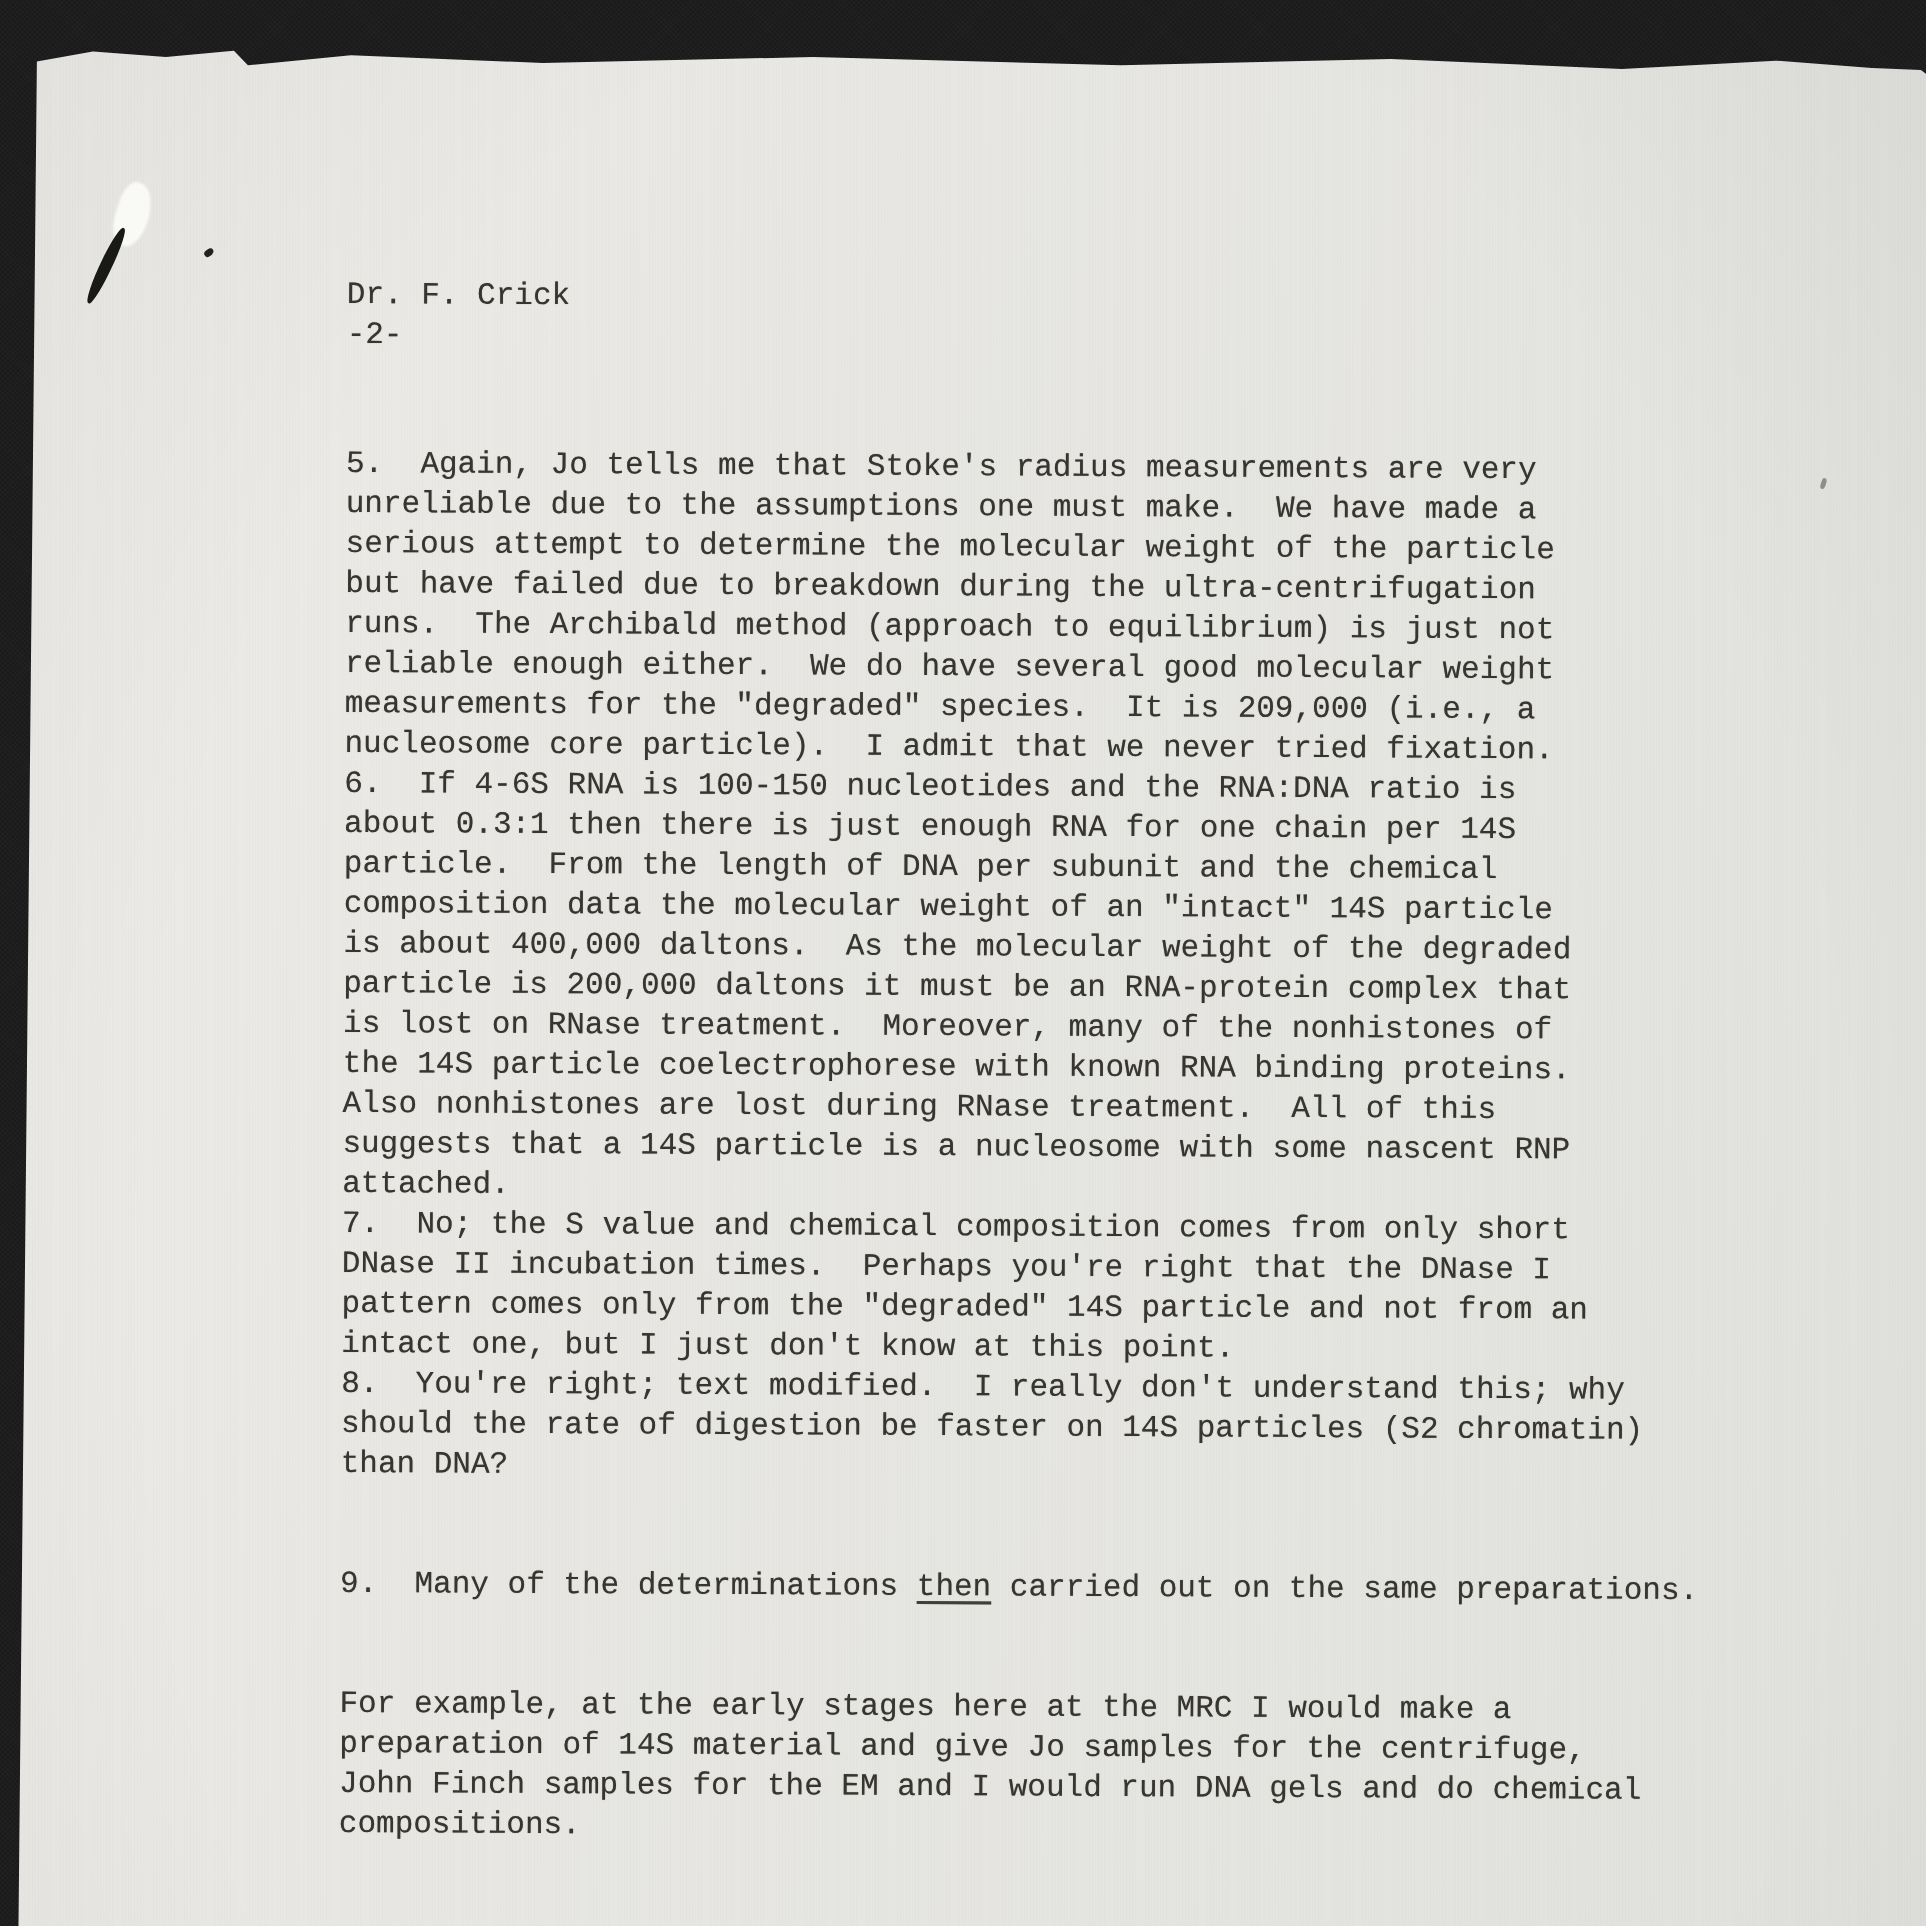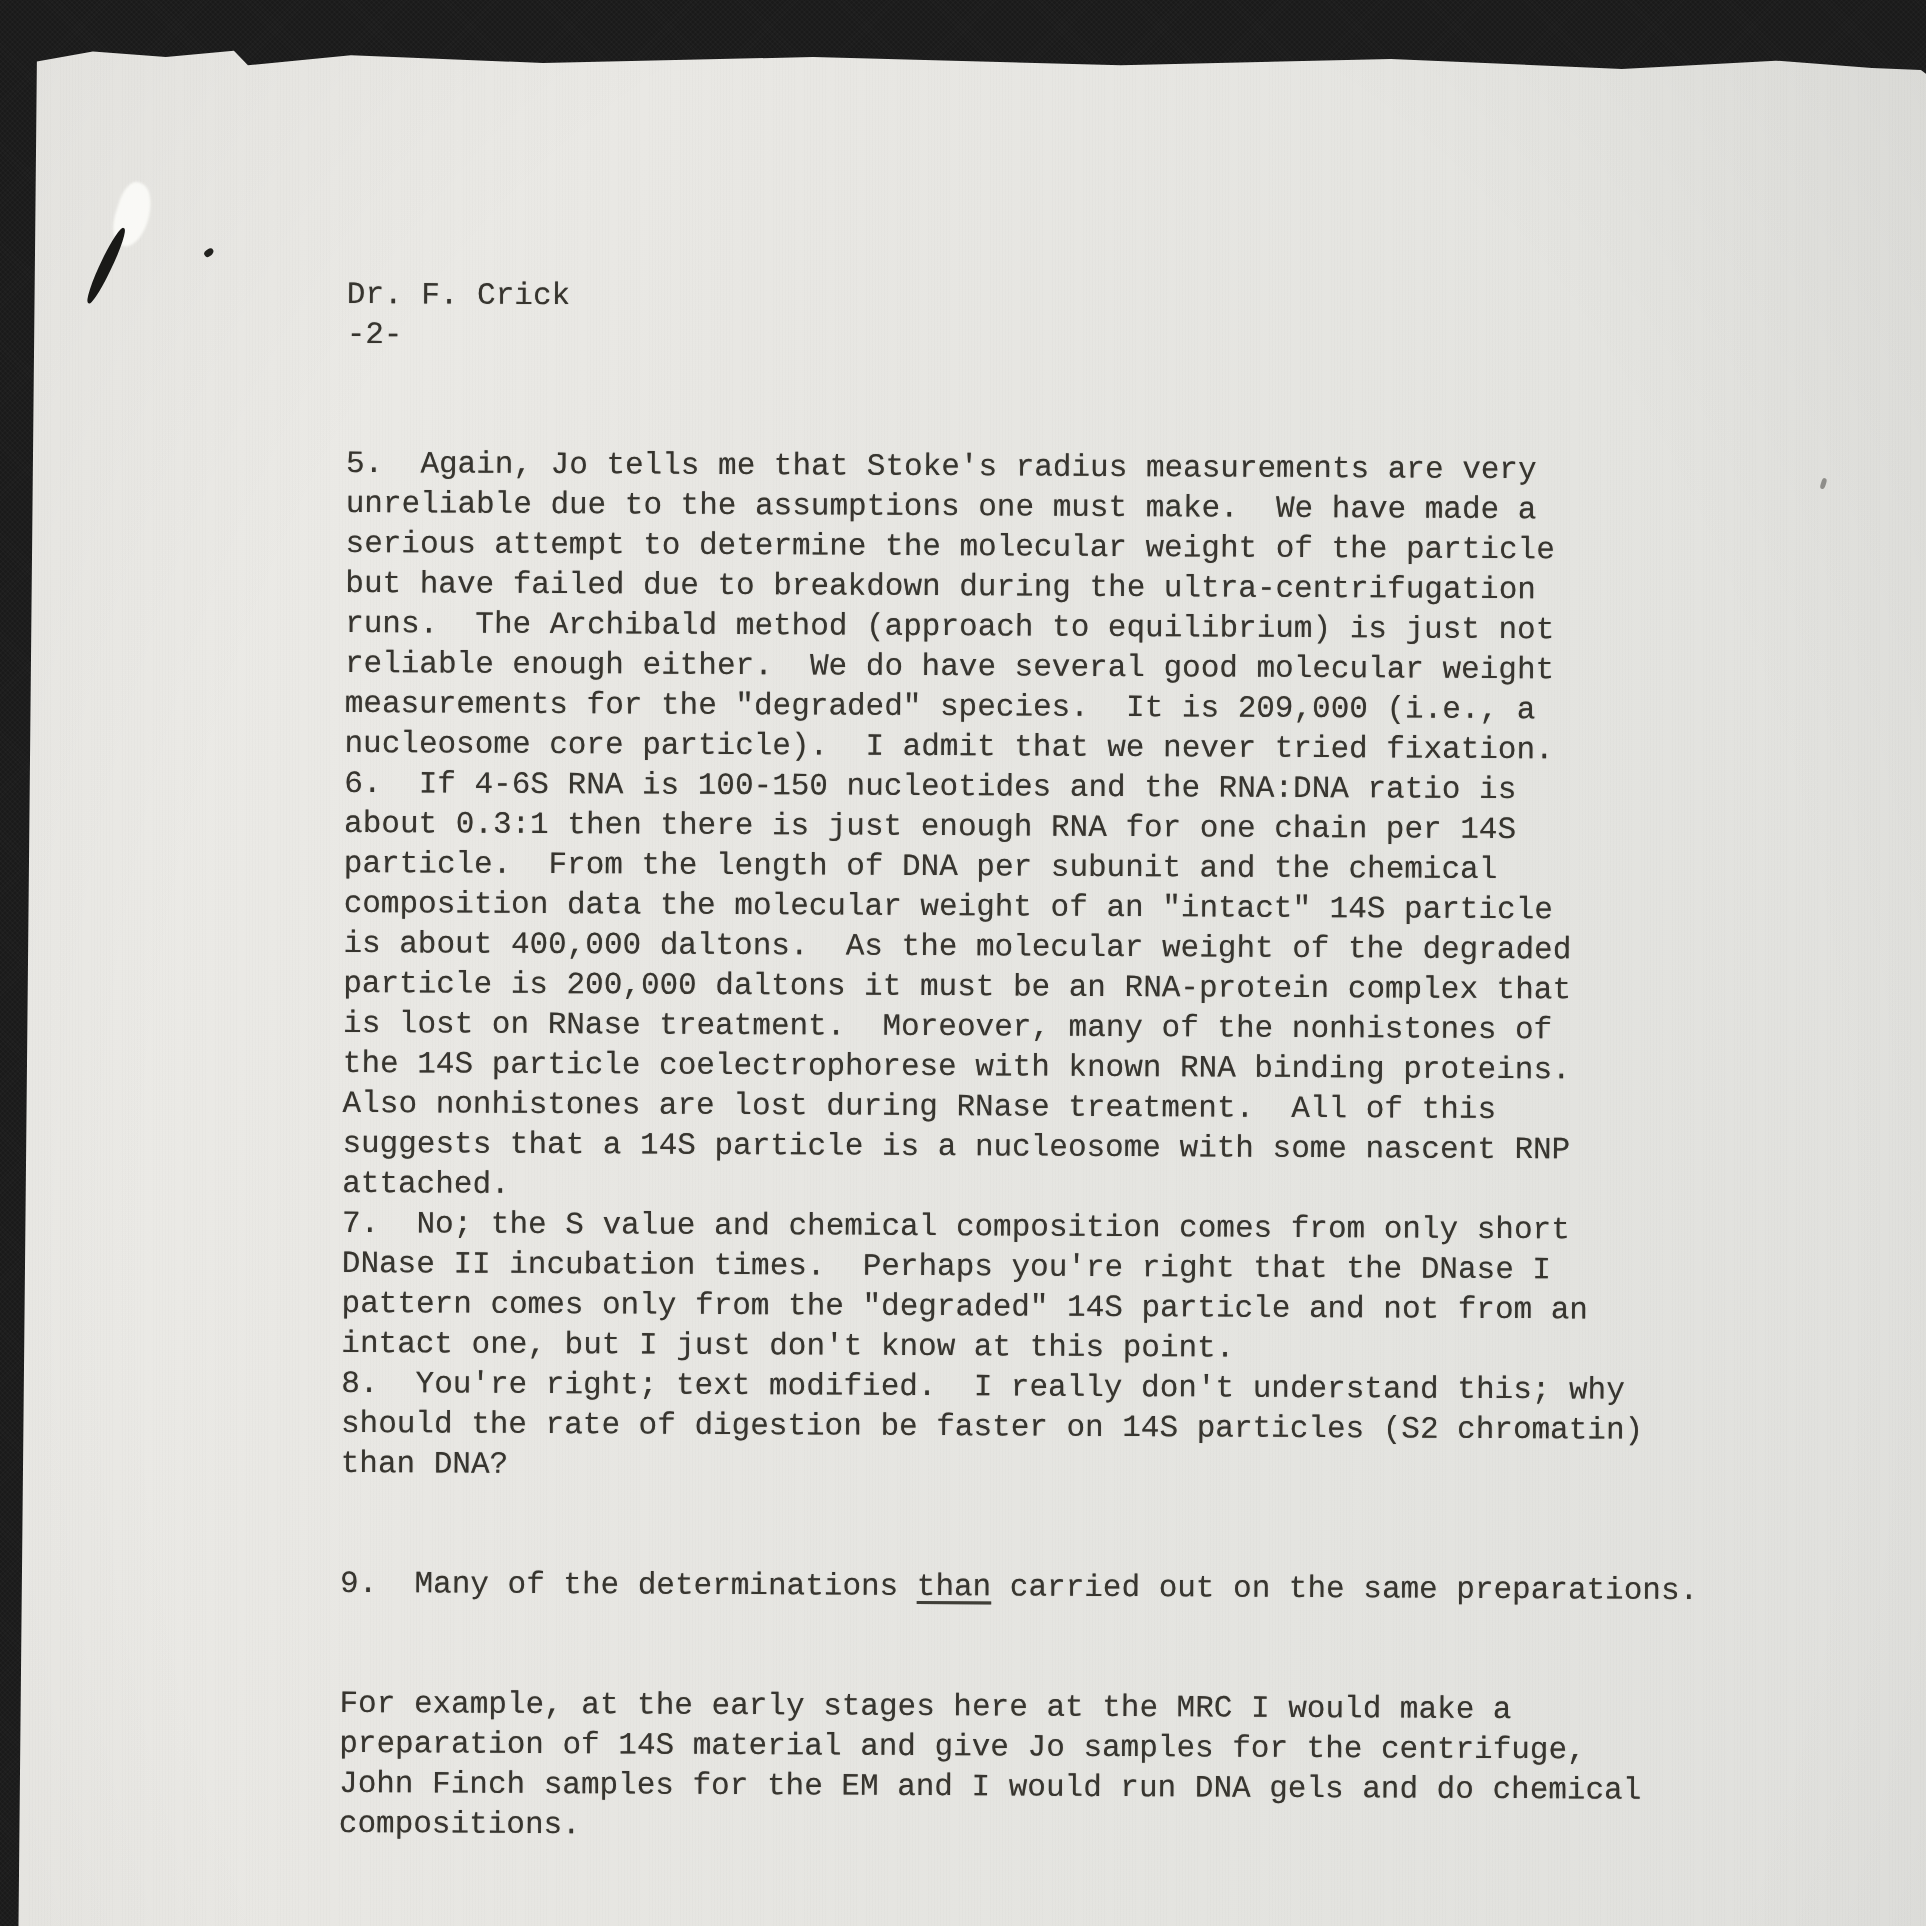--- a/index.html
+++ b/index.html
@@ -123,21 +123,21 @@
 attached.</pre>
       <pre class="para" id="para7">7.  No; the S value and chemical composition comes from only short
 DNase II incubation times.  Perhaps you're right that the DNase I
 pattern comes only from the "degraded" 14S particle and not from an
 intact one, but I just don't know at this point.</pre>
       <pre class="para" id="para8">8.  You're right; text modified.  I really don't understand this; why
 should the rate of digestion be faster on 14S particles (S2 chromatin)
 than DNA?</pre>
 
       <div class="para" id="para9">
-        <pre><span>9.  Many of the determinations </span><span class="u">than</span><span> carried out on the same preparations.</span></pre>
+        <pre><span>9.  Many of the determinations </span><span class="u">then</span><span> carried out on the same preparations.</span></pre>
         <pre>For example, at the early stages here at the MRC I would make a
 preparation of 14S material and give Jo samples for the centrifuge,
 John Finch samples for the EM and I would run DNA gels and do chemical
 compositions.</pre>
       </div>
 
       <div class="para" id="para-agreement">
         
         
       </div>

